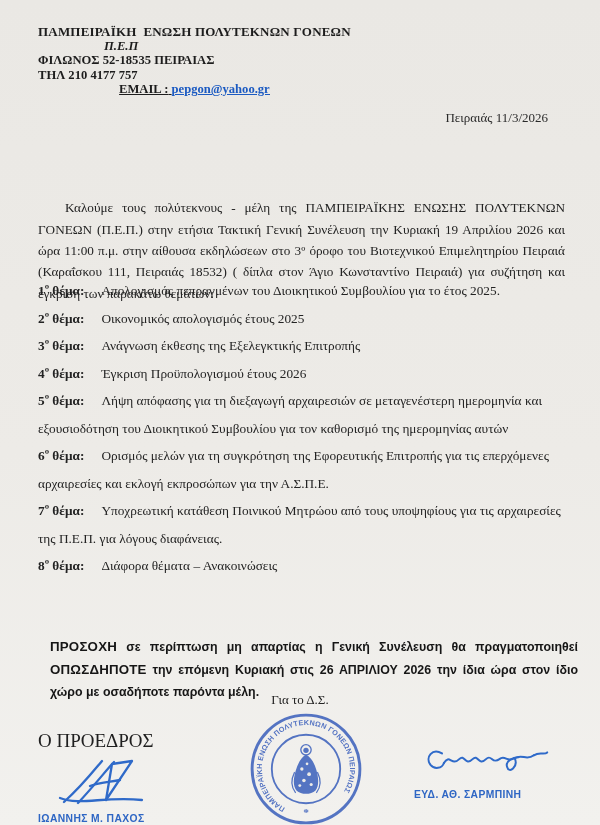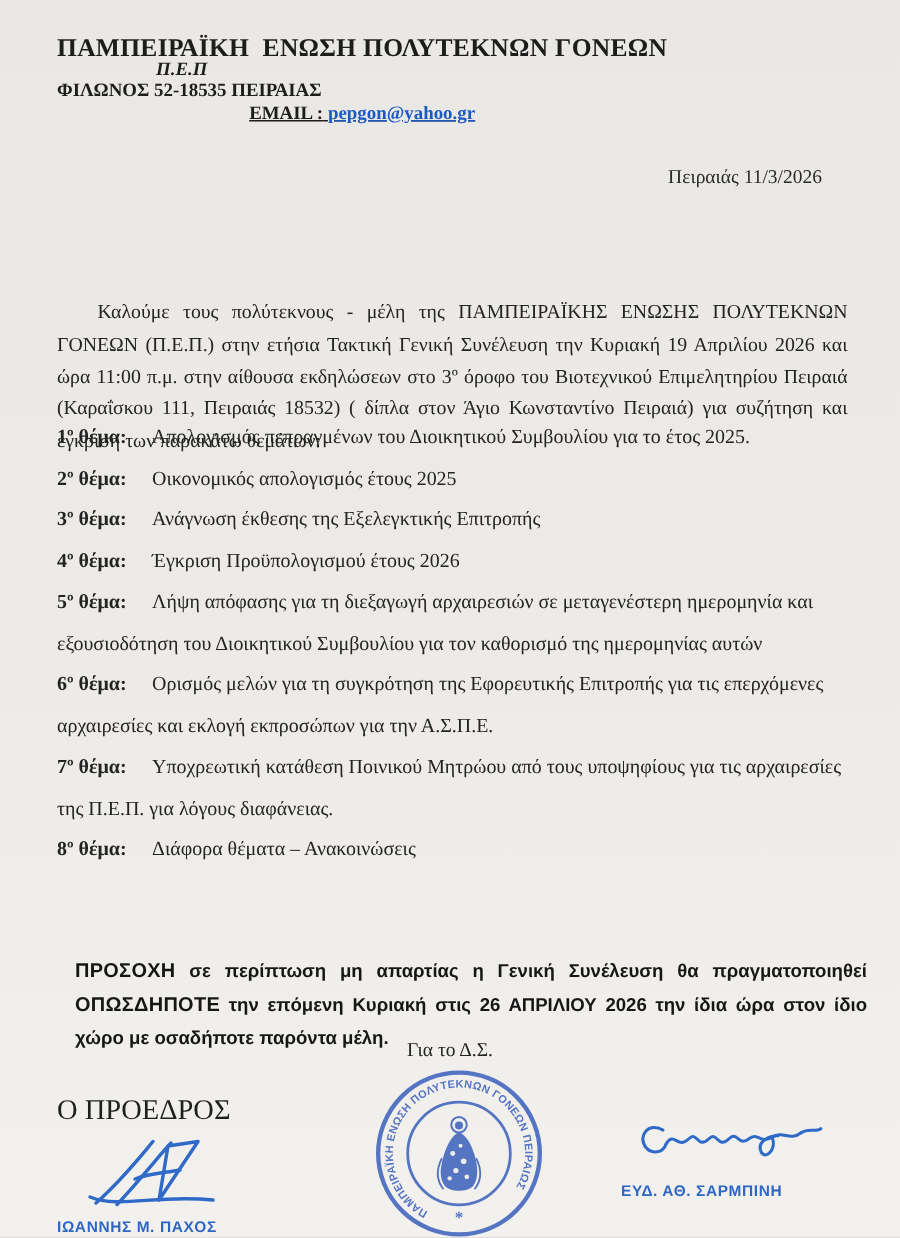--- a/index.html
+++ b/index.html
@@ -3,21 +3,21 @@
 <meta charset="utf-8">
 <style>
   html,body{margin:0;padding:0;background:#d8d6d2;}
   .page{
     position:relative;width:600px;height:825px;margin:0 auto;overflow:hidden;
     background:linear-gradient(180deg,#eae8e4 0%,#edebe7 55%,#f2f1ee 100%);
     font-family:"Liberation Serif", serif;color:#232323;
   }
   
   .letterhead{position:absolute;left:38px;top:25px;font-weight:bold;font-size:12.6px;line-height:14.2px;color:#1d1d1d;}
-  .org-name{font-size:17px;letter-spacing:.2px;text-align:right;}
+  .org-name{font-size:13px;letter-spacing:.2px;text-align:right;}
   .org-abbr{font-style:italic;padding-left:66px;font-family:Liberation Serif, serif;}
   .org-registry{text-decoration:underline;}
   .email-row{text-decoration:underline;text-align:center;}
   .email-link{color:#1b5ac2;text-decoration:underline;cursor:pointer;}
   .date-line{position:absolute;top:110px;right:52px;font-size:13px;color:#2a2a2a;}
   
   .doc-title{position:absolute;top:147px;left:0;width:100%;text-align:center;}
   .doc-title span{font-weight:bold;font-size:15.5px;letter-spacing:1.2px;border-bottom:2px solid #1d1d1d;padding:0 3px 1px;}
   
   .intro{position:absolute;left:38px;top:184px;width:527px;font-size:13.2px;line-height:21.4px;text-align:justify;text-indent:27px;}
@@ -45,20 +45,21 @@
 </style>
 </head>
 <body>
 
 <div class="page">
 
   <div class="letterhead">
     <div class="org-name">ΠΑΜΠΕΙΡΑΪΚΗ&nbsp; ΕΝΩΣΗ ΠΟΛΥΤΕΚΝΩΝ ΓΟΝΕΩΝ</div>
     <div class="org-abbr">Π.Ε.Π</div>
     <div class="org-address">ΦΙΛΩΝΟΣ 52-18535 ΠΕΙΡΑΙΑΣ</div>
+    <div class="org-phone">ΤΗΛ 210 4177 757</div>
     <div class="email-row">
       <span class="email-label">EMAIL :</span>
       <a class="email-link">pepgon@yahoo.gr</a>
     </div>
   </div>
 
   <div class="date-line">Πειραιάς 11/3/2026</div>
 
 
   <p class="intro">Καλούμε τους πολύτεκνους - μέλη της ΠΑΜΠΕΙΡΑΪΚΗΣ ΕΝΩΣΗΣ ΠΟΛΥΤΕΚΝΩΝ ΓΟΝΕΩΝ (Π.Ε.Π.) στην ετήσια Τακτική Γενική Συνέλευση την Κυριακή 19 Απριλίου 2026 και ώρα 11:00 π.μ. στην αίθουσα εκδηλώσεων στο 3º όροφο του Βιοτεχνικού Επιμελητηρίου Πειραιά (Καραΐσκου 111, Πειραιάς 18532) ( δίπλα στον Άγιο Κωνσταντίνο Πειραιά) για συζήτηση και έγκριση των παρακάτω θεμάτων:</p>

